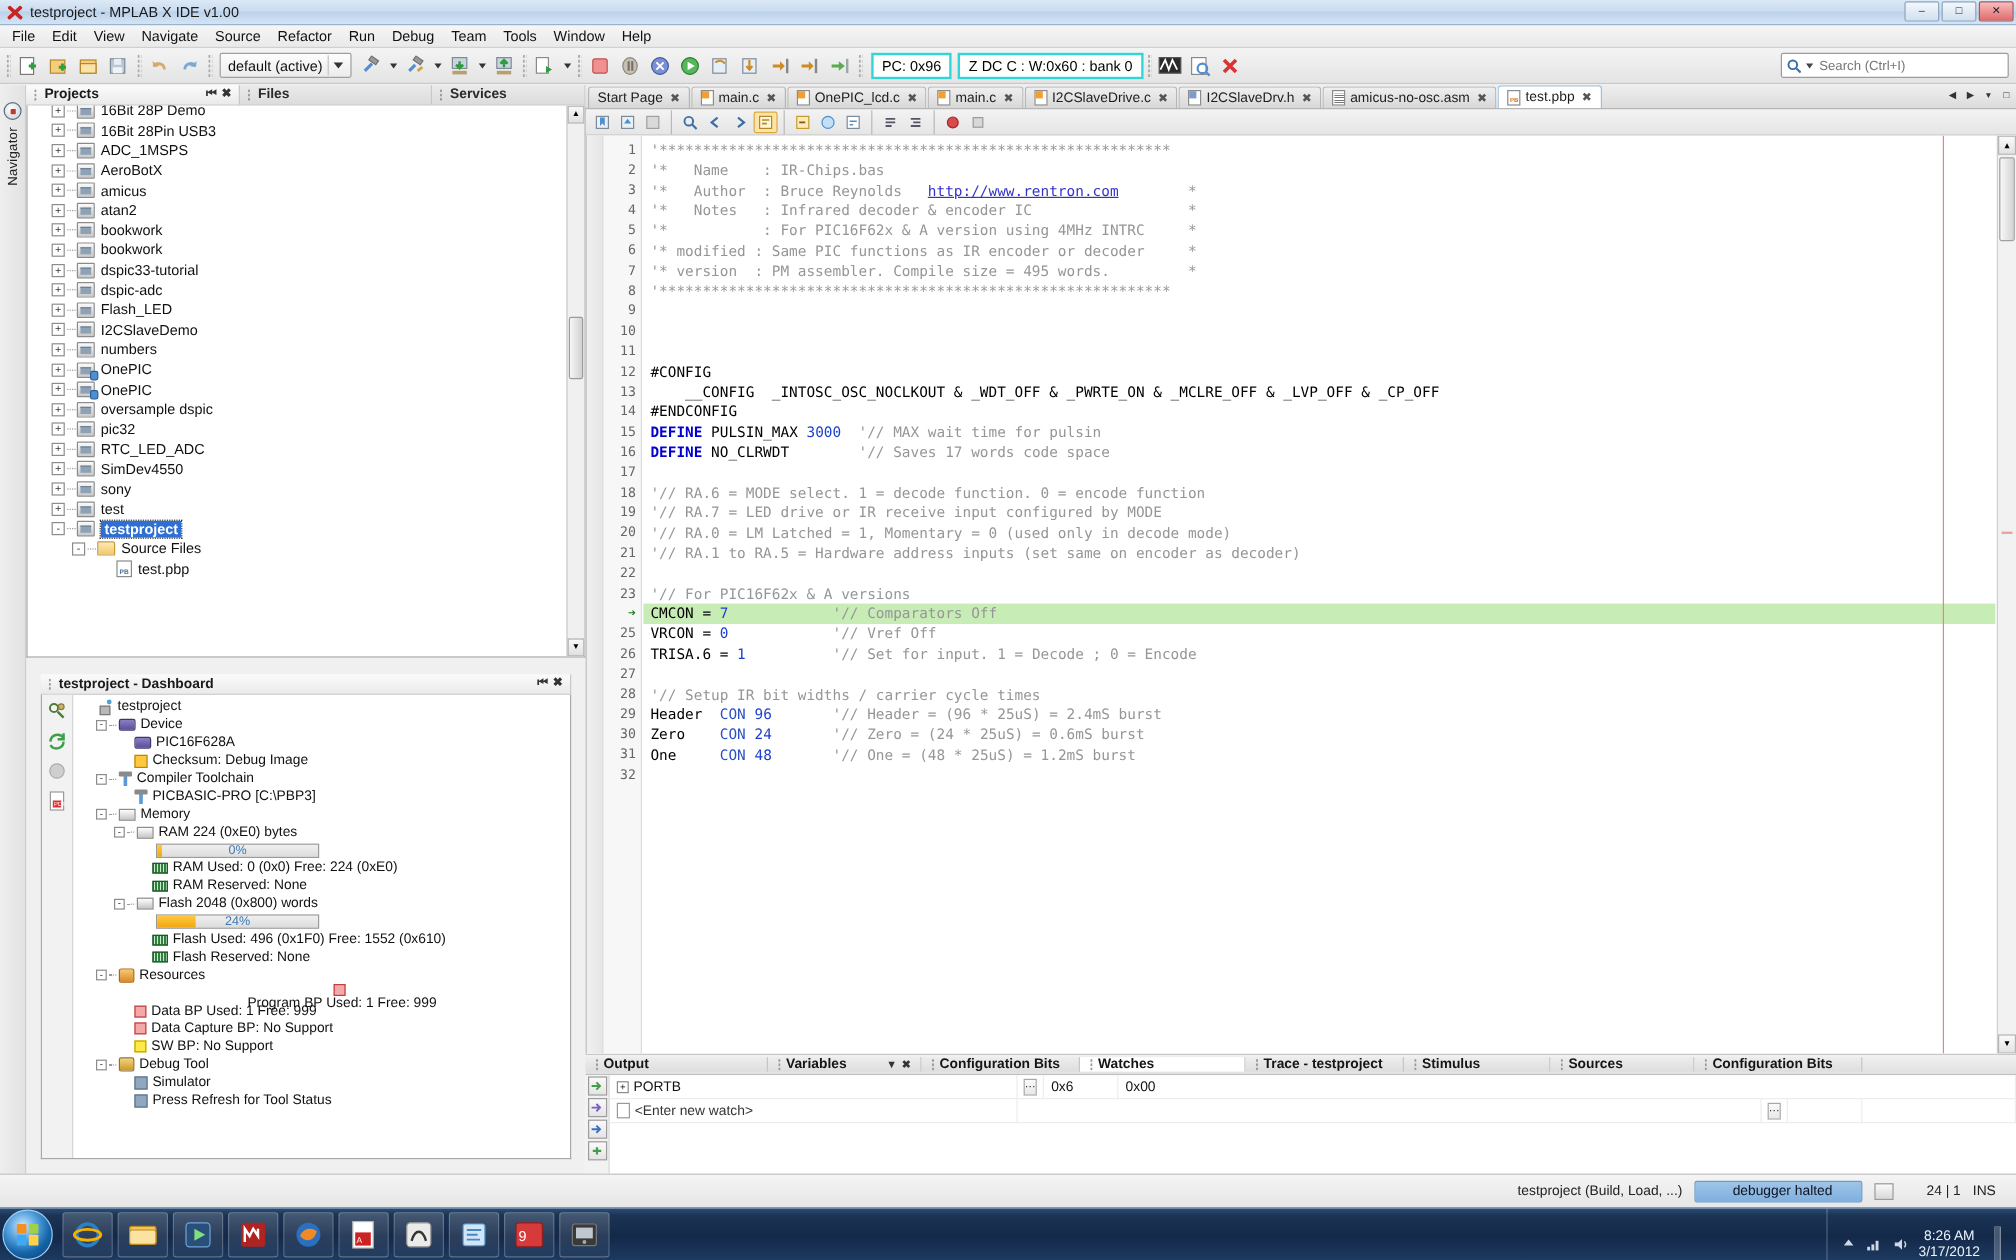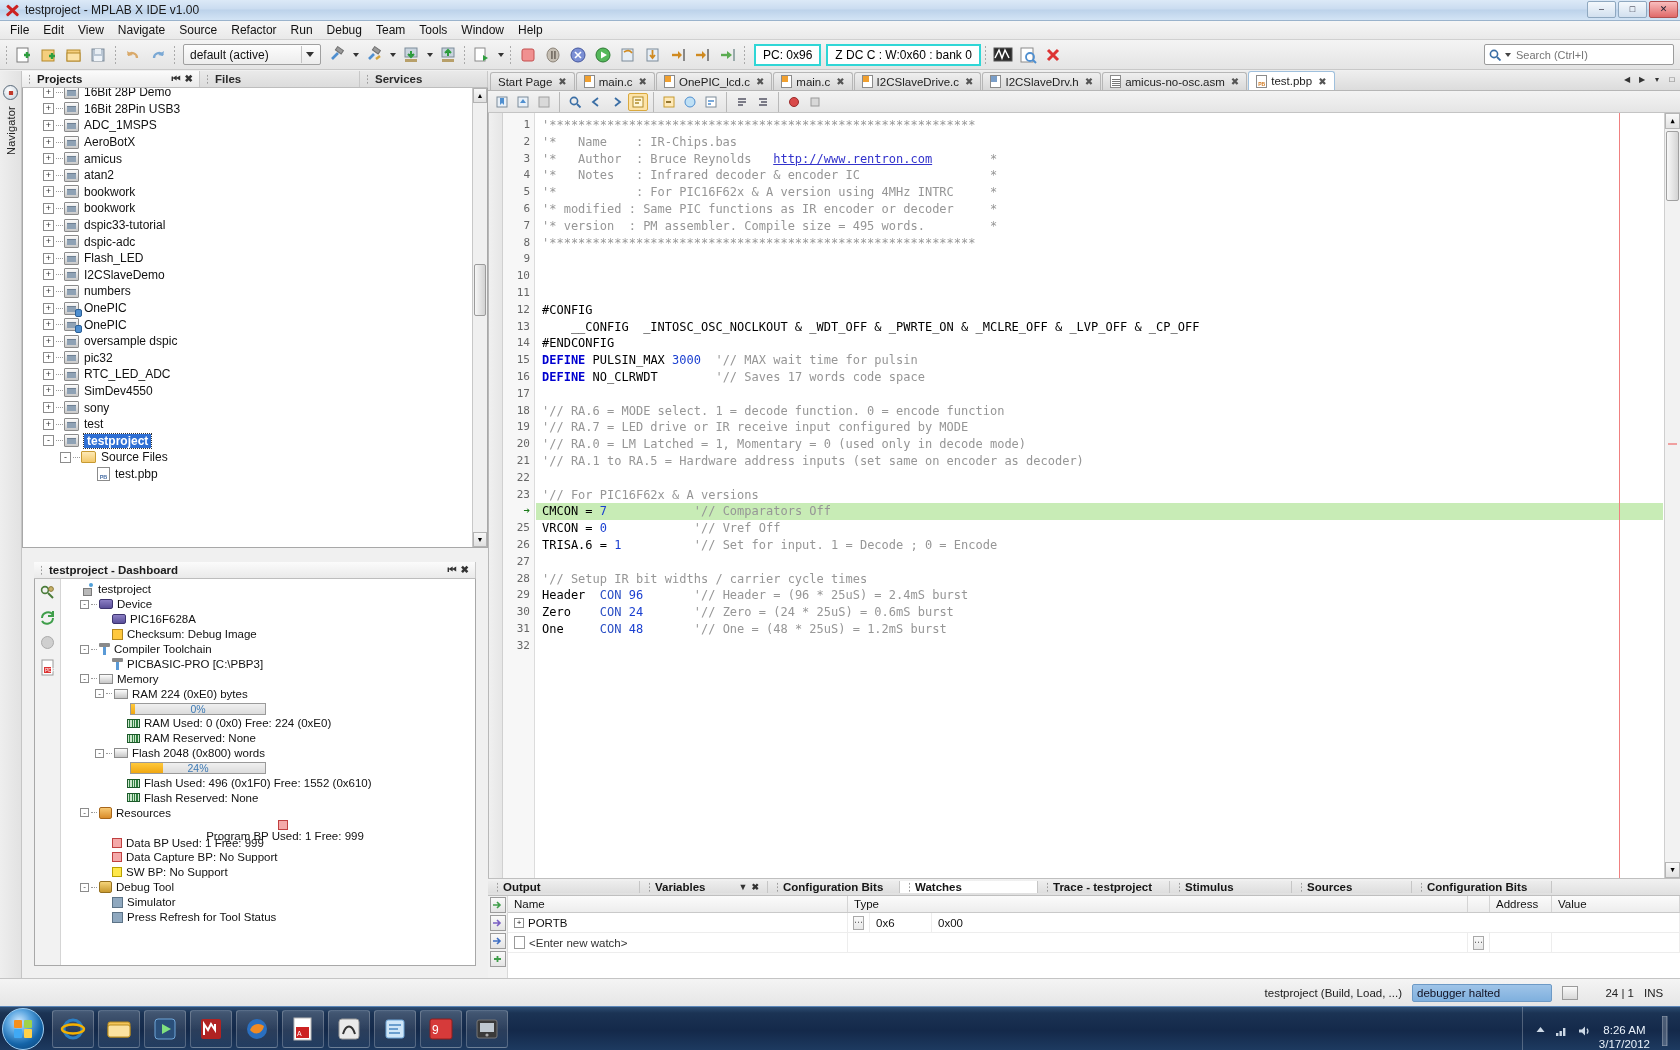--- a/index.html
+++ b/index.html
@@ -67,21 +67,21 @@
     border: 1px solid transparent; border-radius: 2px;
     position: relative;
   }
   .tbbtn svg { display:block; }
   .tb-caret { width: 11px; height: 24px; display:flex; align-items:center; justify-content:center; }
   .tb-caret::after {
     content:""; border-left:3.5px solid transparent; border-right:3.5px solid transparent;
     border-top:4px solid #333;
   }
   .config-combo {
-    width: 138px; height: 21px;
+    width: 110px; height: 21px;
     background: linear-gradient(180deg,#fdfdfd,#ececec);
     border: 1px solid #a0a0a0; border-radius: 2px;
     display: flex; align-items: center; padding: 0 2px 0 6px;
     font-size: 12px; color: #111; margin: 0 3px;
   }
   .config-combo .lbl { flex: 1; }
   .combo-arrow {
     width: 17px; height: 17px;
     display:flex; align-items:center; justify-content:center;
     border-left: 1px solid #c3c3c3;
@@ -382,21 +382,21 @@
   .statusbar {
     position:absolute; left:0; right:0; bottom:44px; height:28px;
     background: linear-gradient(180deg,#f4f4f4,#e6e6e6);
     border-top:1px solid #c4c4c4;
     display:flex; align-items:center; justify-content:flex-end;
     padding-right: 8px; gap: 10px; font-size: 11.5px; color:#222;
   }
   .status-pill {
     background: linear-gradient(180deg,#9fc4e8,#7fb0de);
     border:1px solid #6d9ac6; border-radius:2px;
-    padding: 2px 4px; color:#112; min-width: 140px; text-align:left;
+    padding: 2px 24px; color:#112; min-width: 140px; text-align:right;
   }
   .status-ico { width:16px;height:14px;background:linear-gradient(180deg,#fafafa,#d8d8d8);border:1px solid #9a9a9a;}
   .status-pos { min-width: 46px; text-align:right; }
   .status-ins { min-width: 28px; }
 
   
   .taskbar {
     position:absolute; left:0; right:0; bottom:0; height:44px;
     background: linear-gradient(180deg,#2d4d72 0%, #1b3354 14%, #14294a 55%, #1d3a60 100%);
     border-top: 1px solid #5b86b8;
@@ -410,21 +410,21 @@
   }
   .orb-flag { width:18px;height:18px; display:grid; grid-template-columns:1fr 1fr; grid-template-rows:1fr 1fr; gap:1.5px;}
   .orb-flag i{display:block;border-radius:1px;}
   .tb-item {
     width: 42px; height: 38px; margin: 0 2px;
     background: linear-gradient(180deg,rgba(255,255,255,0.18),rgba(255,255,255,0.03));
     border: 1px solid rgba(255,255,255,0.22); border-radius: 3px;
     display:flex; align-items:center; justify-content:center;
   }
   .tray {
-    position:absolute; right:0; top:0; bottom:0; display:flex; gap:7px;
+    position:absolute; right:0; top:0; bottom:0; display:flex; align-items:center; gap:7px;
     padding: 16px 8px 0 10px; color:#eaf2fb; font-size:11.5px;
     border-left: 1px solid rgba(255,255,255,0.25);
   }
   .tray .clock { text-align:center; line-height:14px; }
   .tray-ico { width:15px;height:15px;display:flex;align-items:center;justify-content:center;}
 </style>
 </head>
 <body>
 
 <div class="app">
@@ -1227,27 +1227,20 @@
                   <path d="M1 5h7M5 2l3 3-3 3" stroke="#3f6fc4" stroke-width="1.6" fill="none"></path>
                 </svg>
             </div>
             <div class="ws-btn">
               <svg width="11" height="11">
                   <path d="M2 5h7M5.5 2v6" stroke="#3f9e4a" stroke-width="1.8"></path>
                 </svg>
             </div>
           </div>
           <div class="watch-table">
-            <div class="wt-head">
-              <div class="c-name">Name</div>
-              <div class="c-type">Type</div>
-              <div class="c-dots"></div>
-              <div class="c-addr">Address</div>
-              <div class="c-val">Value</div>
-            </div>
             <div class="wt-row">
               <div class="c-name">
                 <span class="plusbox">+</span>
                 <span>PORTB</span>
               </div>
               <div class="c-dots">
                   <span class="dotsbtn">⋯</span>
                 </div>
               <div class="c-addr">0x6</div>
               <div class="c-val">

